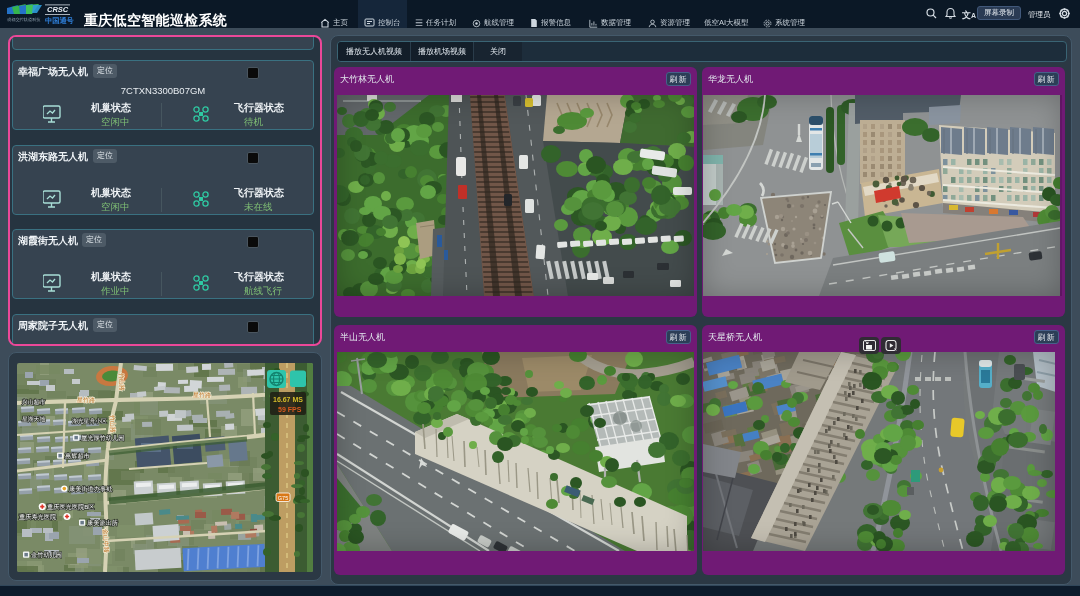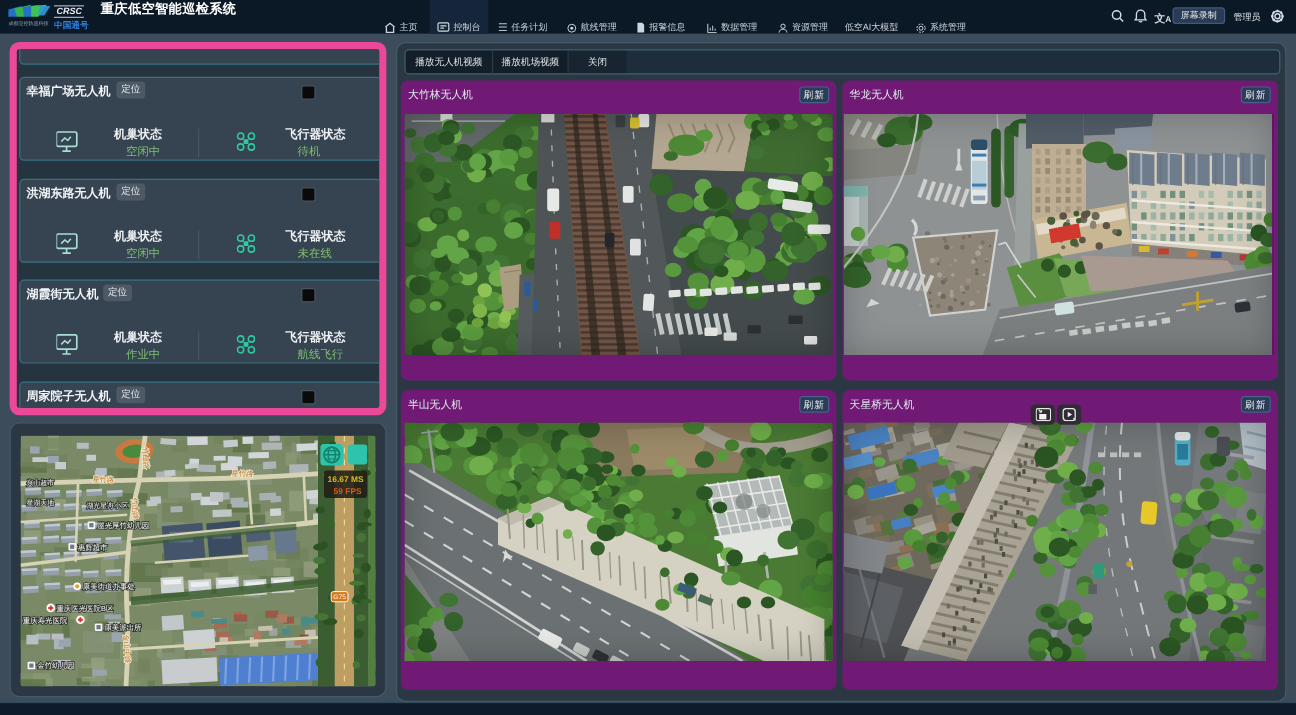--- a/index.html
+++ b/index.html
@@ -2,33 +2,33 @@
 <html><head>
 <meta charset="utf-8">
 <style>
 * { margin:0; padding:0; box-sizing:border-box; }
 html,body { width:1080px; height:596px; overflow:hidden; background:#3d4c5a; font-family:"Liberation Sans",sans-serif; }
 #page { position:relative; width:1038px; height:596px; }
 
 
 #nav { position:absolute; left:0; top:0; width:1080px; height:28px; background:#0b1826; }
 #nav .logo { position:absolute; left:6px; top:4px; height:20px; display:flex; align-items:center; }
-#nav .title { position:absolute; left:84px; top:0; color:#fff; font-size:11px; font-weight:bold; letter-spacing:0.3px; }
+#nav .title { position:absolute; left:84px; top:12px; color:#fff; font-size:14px; font-weight:bold; letter-spacing:0.3px; }
 .navitem { position:absolute; top:0; height:28px; display:flex; align-items:flex-end; color:#cdd6de; font-size:7.5px; gap:3px; white-space:nowrap; }
 .navitem .ic { font-size:9px; opacity:.9; }
 .nav-act { background:#15263a; }
 .nicon { position:absolute; top:7px; color:#d6dde4; font-size:12px; }
 #recbtn { position:absolute; left:977px; top:6px; width:44px; height:14px; background:#2a3b54; border:1px solid #41587a; border-radius:3px; color:#e8edf2; font-size:7.5px; display:flex; align-items:center; justify-content:center; }
 #admin { position:absolute; left:1028px; top:10px; color:#e4e9ee; font-size:7.5px; font-weight:normal; }
 
 
 #botbar { position:absolute; left:0; top:585px; width:1080px; height:11px; background:#0d1b2b; border-top:1px solid #31475a; }
 
 
-#listpanel { position:absolute; left:8px; top:35px; width:314px; height:311px; background:#263440; border:6px solid #ec4899; border-radius:8px; overflow:hidden; }
+#listpanel { position:absolute; left:8px; top:35px; width:314px; height:311px; background:#263440; border:2px solid #ec4899; border-radius:8px; overflow:hidden; }
 .card { position:absolute; left:9px; width:302px; height:70px; background:#364350; border:1px solid #3a7181; border-radius:4px; }
 .card .t { position:absolute; left:5px; top:4px; color:#f0f4f7; font-size:10px; font-weight:bold; }
 .card .loc { position:absolute; top:3px; height:14px; padding:0 4px; background:#4d5a66; border-radius:3px; color:#e6ebef; font-size:8px; line-height:14px; }
 .card .cb { position:absolute; left:234px; top:6px; width:12px; height:12px; background:#0a0a0a; border:1px solid #4a555f; border-radius:2px; }
 .card .sn { position:absolute; left:0; top:24px; width:100%; text-align:center; color:#e8edf1; font-size:9.5px; }
 .card .div { position:absolute; left:148px; top:42px; width:1px; height:24px; background:#46565f; }
 .card .lab { position:absolute; top:40px; color:#eef2f5; font-size:10px; font-weight:bold; }
 .card .st { position:absolute; top:55px; color:#7fbf74; font-size:9.5px;margin-left:10px; }
 .micon { position:absolute; left:30px; top:44px; }
 .dicon { position:absolute; left:180px; top:45px; }
@@ -148,20 +148,21 @@
         <rect x="6" y="6" width="4" height="4" fill="#2fc9a2"></rect>
       </g>
     </defs>
   </svg>
   <div id="listpanel">
     <div class="card" style="left:2px;top:-58px;height:71px"></div>
     <div class="card" style="left:2px;top:23px">
       <div class="t">幸福广场无人机</div>
         <div class="loc" style="left:80px">定位</div>
         <div class="cb"></div>
+      <div class="sn">7CTXN3300B07GM</div>
       <svg class="micon" width="18" height="19" viewBox="0 0 18 19">
           <use href="#micon"></use>
         </svg>
       <div class="lab" style="left:78px">机巢状态</div>
         <div class="st" style="left:78px">空闲中</div>
       <div class="div"></div>
       <svg class="dicon" width="16" height="16" viewBox="0 0 16 16">
           <use href="#dicon"></use>
         </svg>
       <div class="lab" style="left:221px">飞行器状态</div>

